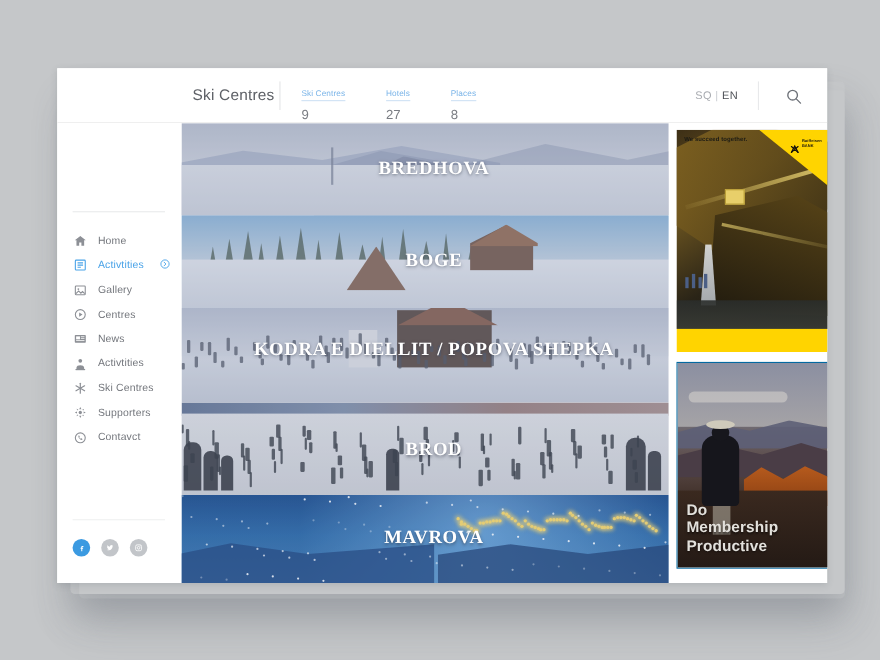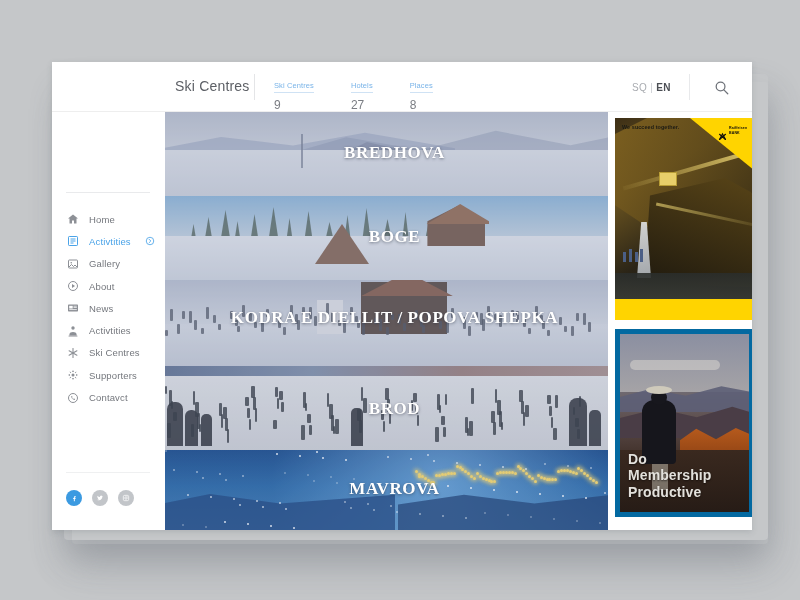--- a/index.html
+++ b/index.html
@@ -101,21 +101,21 @@
     align-items: center;
   }
   .lang {
     font-size: 10px;
     color: #a3a6ab;
     letter-spacing: .4px;
     padding-right: 18px;
   }
   .lang .sq { color: #a9acb1; }
   .lang .bar { color: #c9ccd0; padding: 0 3px; }
-  .lang .en { color: #4b4e54; font-weight: bold; margin-top: 35px; }
+  .lang .en { color: #4b4e54; font-weight: normal; margin-top: 35px; }
   .hdr-div {
     width: 1px; height: 26px;
     background: #e8e9eb;
   }
   .search-btn {
     width: 62px; height: 50px;
     display: flex; align-items: center; justify-content: center;
     cursor: pointer;
   }
 
@@ -444,21 +444,21 @@
     position: absolute; left: 0; bottom: 0; width: 139px; height: 21px;
     background: #ffd400;
   }
   .ad1 .tagline {
     position: absolute; left: 7px; top: 6px;
     font-size: 5.4px; color: #1b1a14; font-weight: bold;
     letter-spacing: .1px;
   }
 
   
-  .ad2 { height: 188px; border: 5px solid #0369a1; }
+  .ad2 { height: 188px; border: 1px solid #0369a1; }
   .ad2 .photo {
     position: absolute; left: 0; top: 0; width: 137px; height: 186px;
     background: linear-gradient(#6d7183 0%, #7a7a86 22%, #5b4b49 48%, #3a2a22 70%, #2a1f1a 100%);
     overflow: hidden;
   }
   .ad2 .sky2 {
     position: absolute; left: 0; top: 0; width: 137px; height: 58px;
     background: linear-gradient(#8b8fa1, #a5a3a6);
   }
   .ad2 .cloud {
@@ -608,21 +608,21 @@
           <span class="nav-label">Gallery</span>
         </div>
 
         <div class="nav-item">
           <span class="nav-ico">
             <svg width="12" height="12" viewBox="0 0 24 24" fill="none" stroke="currentColor" stroke-width="2">
               <circle cx="12" cy="12" r="9"></circle>
               <path d="M10 8.2l6 3.8-6 3.8z" fill="currentColor" stroke="none"></path>
             </svg>
           </span>
-          <span class="nav-label">About</span>
+          <span class="nav-label">Centres</span>
         </div>
 
         <div class="nav-item">
           <span class="nav-ico">
             <svg width="12" height="12" viewBox="0 0 24 24" fill="currentColor">
               <rect x="2" y="5" width="20" height="14" rx="1.4"></rect>
               <rect x="4.4" y="7.6" width="7" height="5.4" fill="#ffffff"></rect>
               <rect x="13" y="7.6" width="6.6" height="1.4" fill="#ffffff"></rect>
               <rect x="13" y="10.4" width="6.6" height="1.4" fill="#ffffff"></rect>
               <rect x="4.4" y="14.6" width="15.2" height="1.5" fill="#ffffff"></rect>

